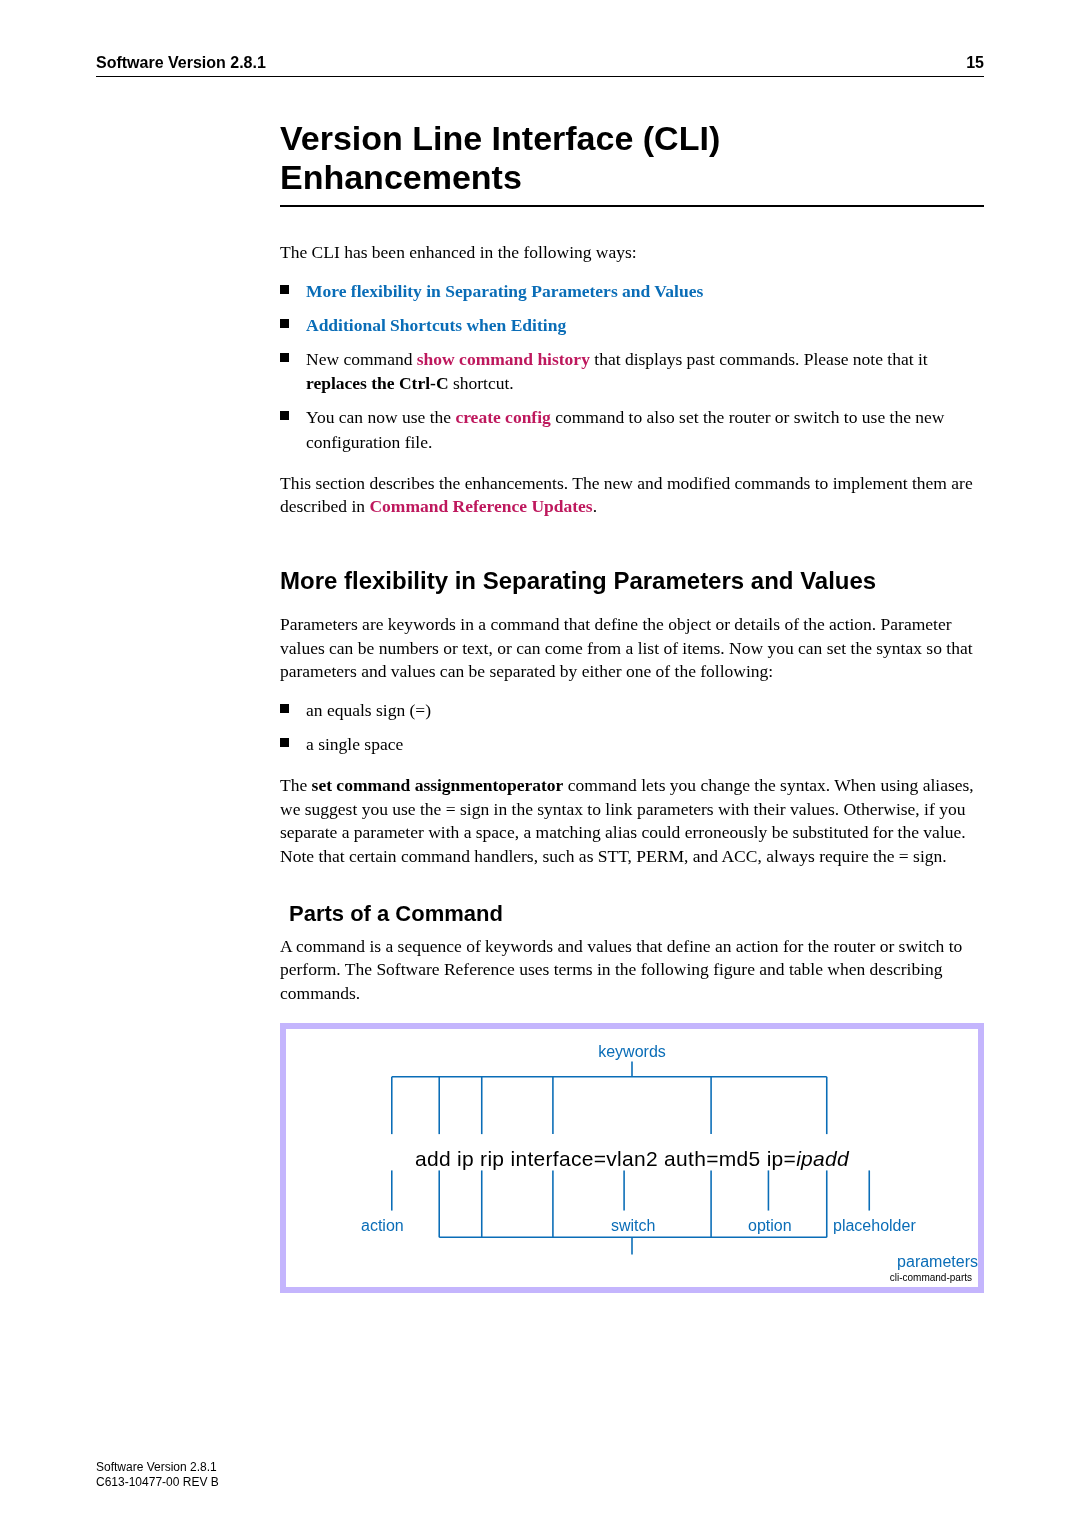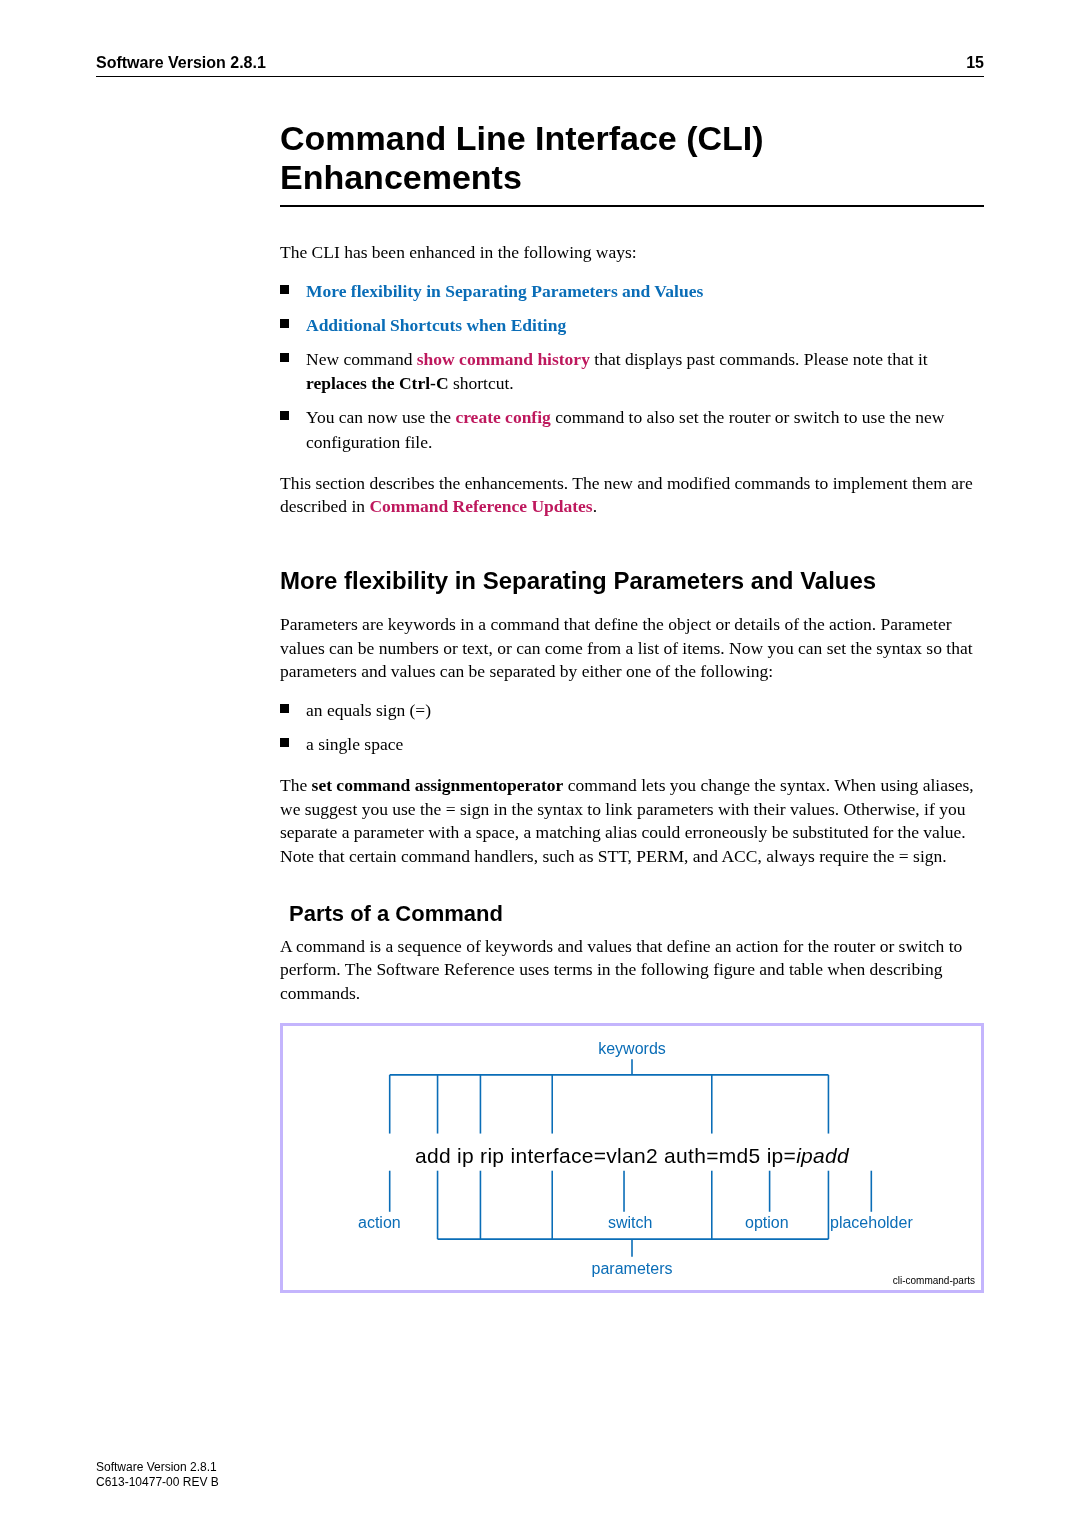--- a/index.html
+++ b/index.html
@@ -98,21 +98,21 @@
   }
   h3 {
     font-family: "Segoe UI", Arial, sans-serif;
     font-weight: 700;
     font-size: 22px;
     margin: 32px 0 8px 9px;
   }
 
   
   .figure {
-    border: 3px solid #c4b5fd;
+    border: 6px solid #c4b5fd;
     margin-top: 18px;
     position: relative;
     height: 270px;
     box-sizing: border-box;
     font-family: Arial, sans-serif;
   }
   .fig-ref {
     position: absolute;
     right: 6px;
     bottom: 4px;
@@ -152,21 +152,21 @@
 <div class="page">
 
   <div class="run-head">
     <span>Software Version 2.8.1</span>
     <span>15</span>
   </div>
 
   <div class="content">
 
     <h1>
-      <span>Command Line Interface (CLI)</span><br>
+      <span>Version Line Interface (CLI)</span><br>
       <span>Enhancements</span>
     </h1>
     <hr class="h1-rule">
 
     <p>The CLI has been enhanced in the following ways:</p>
 
     <ul class="bullets">
       <li>
         <a class="link" href="#">More flexibility in Separating Parameters and Values</a>
       </li>
@@ -238,21 +238,21 @@
           <line x1="547" y1="148" x2="547" y2="218"></line>
           <line x1="350" y1="218" x2="350" y2="236"></line>
         </g>
       </svg>
 
       <div class="kw-label" style="top:188px; left:75px;">action</div>
       <div class="kw-label" style="top:188px; left:325px;">switch</div>
       <div class="kw-label" style="top:188px; left:462px;">option</div>
       <div class="kw-label" style="top:188px; left:547px;">placeholder</div>
 
-      <div class="kw-label" style="top:234px; left:0; width:100%; text-align:center;">parameters</div>
+      <div class="kw-label" style="top:224px; left:0; width:100%; text-align:right;">parameters</div>
 
       <div class="fig-ref">cli-command-parts</div>
     </div>
 
   </div>
 
   <div class="doc-footer">
     <div>Software Version 2.8.1</div>
     <div>C613-10477-00 REV B</div>
   </div>

